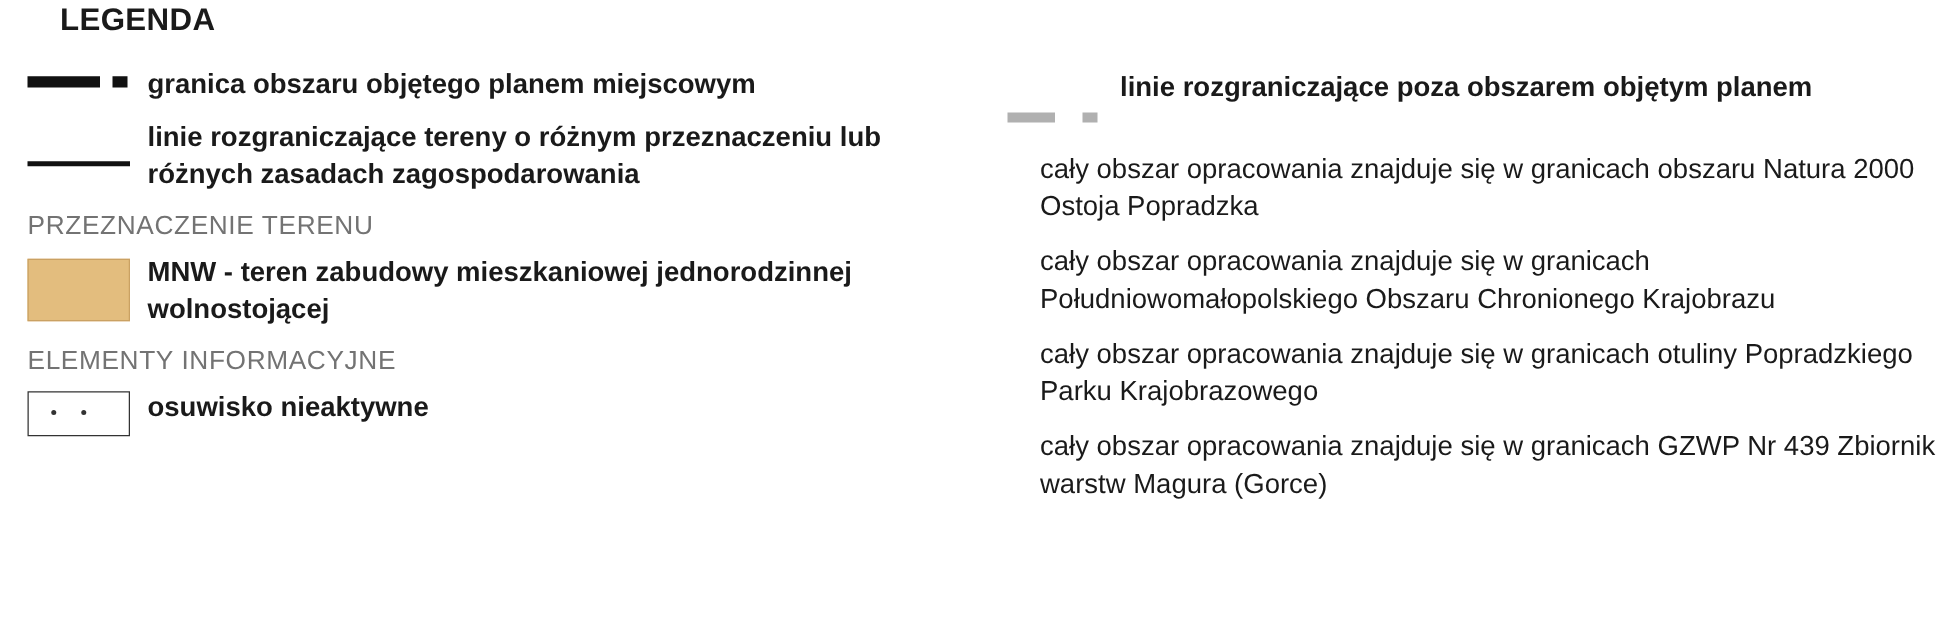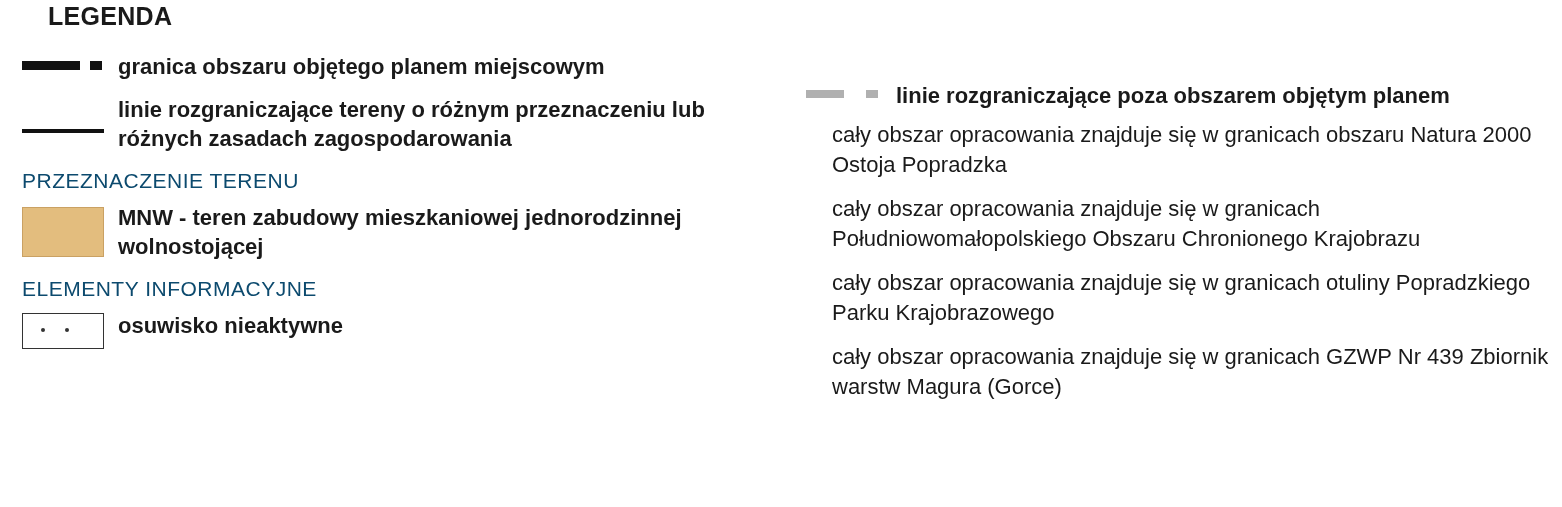--- a/index.html
+++ b/index.html
@@ -121,21 +121,21 @@
     top: 38px;
     width: 12px;
     height: 8px;
     background: #b0b0b0;
   }
 
   .section-head {
     font-size: 21px;
     letter-spacing: 0.5px;
     margin: 16px 0 10px 0;
-    color: #0c4a6e;
+    color: #737373;
   }
 
   
   .sym-area {
     display: block;
     width: 80px;
     height: 48px;
     background: #e3bd7e;
     border: 1px solid #caa163;
     margin-top: 4px;
@@ -167,21 +167,21 @@
     line-height: 30px;
     margin-bottom: 14px;
     color: #1a1a1a;
     margin-left: 32px;
   }
   .note-first {
     margin-top: 6px;
   }
   .right-row {
     display: flex;
-    align-items: flex-end;
+    align-items: flex-start;
     margin-bottom: 10px;
   }
   .right-row .legend-text {
     padding-top: 3px;
   }
 </style>
 </head>
 <body>
 
 <div class="page">

